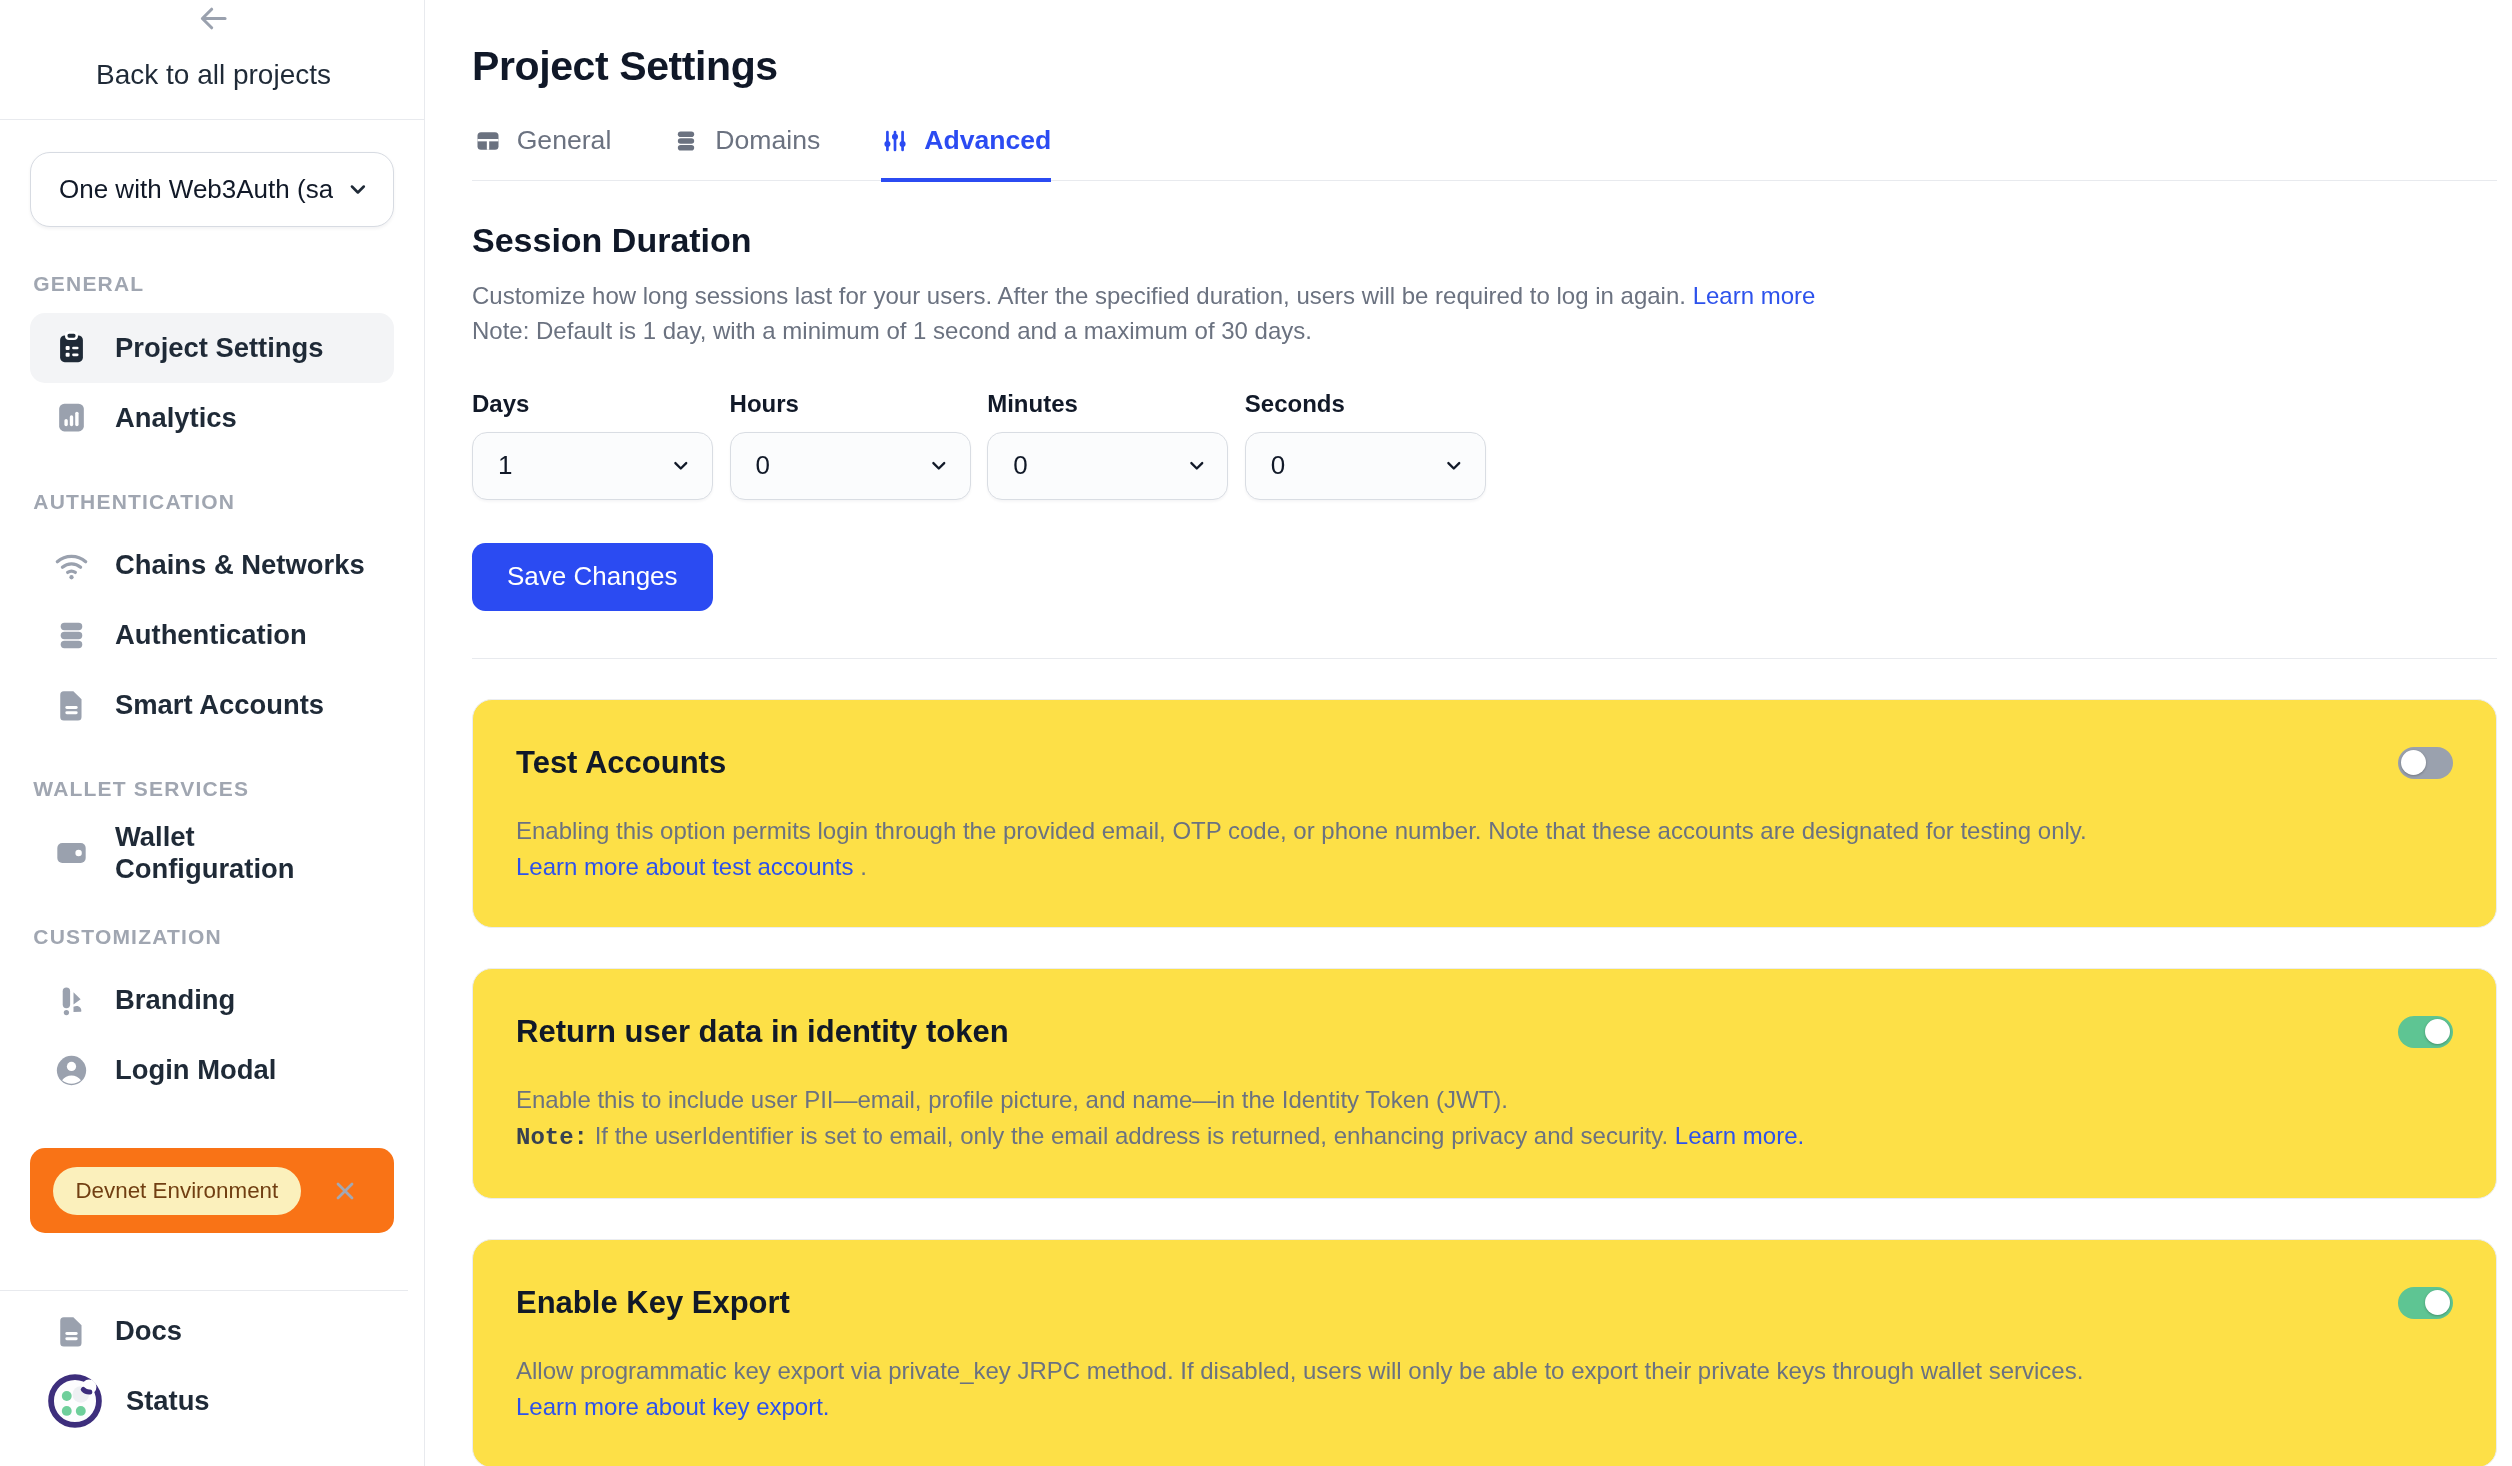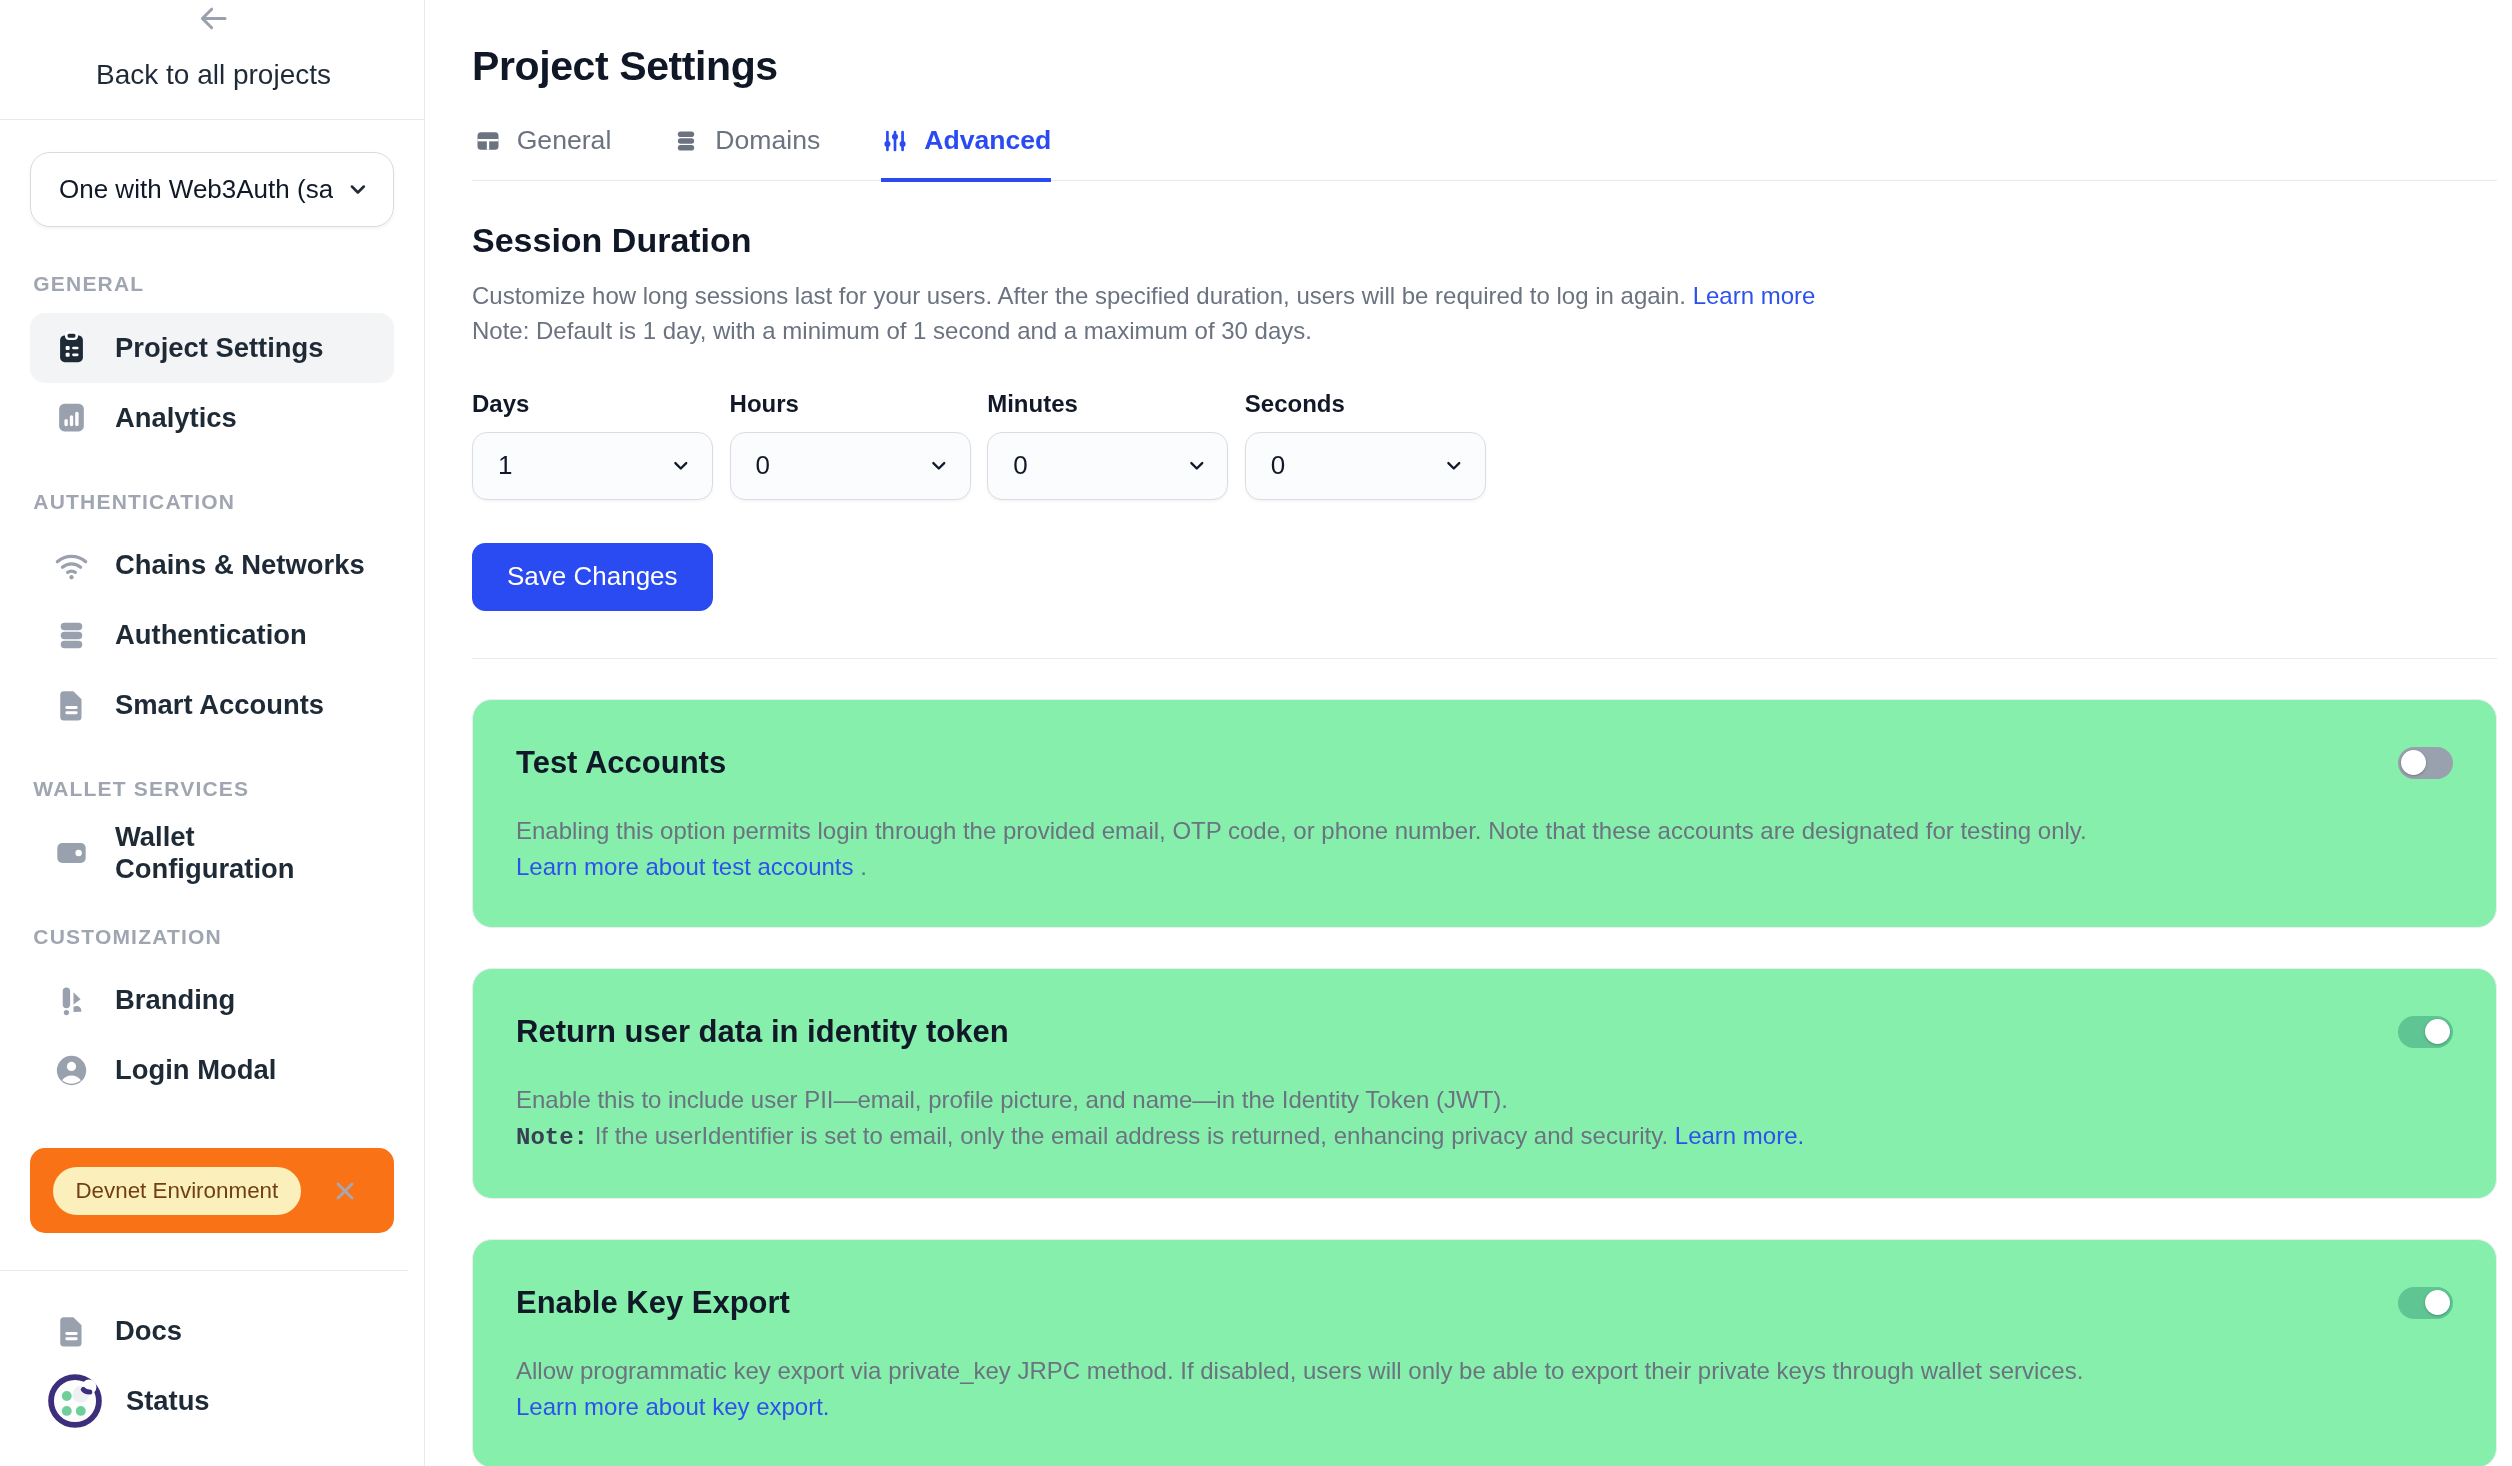--- a/index.html
+++ b/index.html
@@ -22,21 +22,21 @@
   .section-label { margin:37px 0 16.6px 3.3px; font-size:21px; font-weight:700; color:#A0A6B1; letter-spacing:1.2px; }
   .section-label.first { margin-top:45px; }
   .nav-item { height:70px; border-radius:15px; display:flex; align-items:center; gap:25px; padding:0 23px;
               font-size:27.4px; font-weight:600; color:#1F2A37; cursor:pointer; }
   .nav-item.active { background:#F3F4F6; }
   .nav-item svg { flex:0 0 auto; }
   .devnet-banner { margin-top:43px; background:#f97316; border-radius:15px; height:85px;
                    display:flex; align-items:center; justify-content:space-between; padding:0 35px 0 23px; }
   .devnet-pill { background:#FBF0BC; color:#713F12; font-size:22.4px; font-weight:500; padding:10.8px 22.4px; border-radius:830px; }
   .side-footer { position:absolute; left:0; right:16px; bottom:0; border-top:1.7px solid #E8EAEE;
-                 padding:25px 30px 30px; background:#fff; }
+                 padding:5px 30px 30px; background:#fff; }
   .close-btn { cursor:pointer; display:flex; }
 
   
   main { flex:1; padding:0 15px 0 47px; }
   h1 { margin-top:43px; font-size:41px; font-weight:700; color:#101828; letter-spacing:-0.4px; }
   .tabs { display:flex; gap:61px; margin-top:35px; border-bottom:1.7px solid #E8EAEE; padding-left:1.7px; }
   .tab { display:flex; align-items:center; gap:15px; padding-bottom:21.6px; font-size:26.6px; font-weight:500;
          color:#6B7280; border-bottom:4.2px solid transparent; margin-bottom:-1.7px; cursor:pointer; }
   .tab.active { color:#2B4BF2; font-weight:600; border-bottom-color:#2B4BF2; }
 
@@ -49,21 +49,21 @@
   .field-label { font-size:24px; font-weight:600; color:#111928; }
   .select { margin-top:13.3px; height:68px; background:#FBFCFD; border:1.7px solid #D9DDE3; border-radius:15px;
             display:flex; align-items:center; justify-content:space-between; padding:0 20px 0 25px;
             font-size:26px; color:#111928; box-shadow:0 1.7px 2.5px rgba(16,24,40,.04); cursor:pointer; }
 
   .save-btn { margin-top:43px; height:68px; padding:0 35px; background:#2B4BF2; color:#fff; font-size:26px;
               font-weight:500; border:none; border-radius:13.3px; font-family:inherit; cursor:pointer; }
 
   hr.sep { border:none; border-top:1.7px solid #E8EAEE; margin-top:47px; }
 
-  .card { margin-top:40px; background:#86efac; border:1.7px solid #EBEDF1; border-radius:20px; padding:45px 43px 42px; }
+  .card { margin-top:40px; background:#fde047; border:1.7px solid #EBEDF1; border-radius:20px; padding:45px 43px 42px; }
   .card-head { display:flex; align-items:center; justify-content:space-between; }
   .card-title { font-size:31px; font-weight:600; color:#111928; }
   .card-desc { margin-top:32px; font-size:24px; color:#6B7280; line-height:36px; max-width:1628px; }
   .note-label { font-weight:700; color:#374151;font-family:Liberation Mono, monospace; }
 
   .toggle { width:55px; height:32px; border-radius:16px; position:relative; flex:0 0 auto; cursor:pointer; }
   .toggle .knob { position:absolute; top:3.3px; width:25px; height:25px; border-radius:50%; background:#fff;
                   box-shadow:0 0.8px 2.5px rgba(0,0,0,.28); }
   .toggle.off { background:#9AA1AE; } .toggle.off .knob { left:3.3px; }
   .toggle.on  { background:#5EC593; } .toggle.on  .knob { right:3.3px; }

